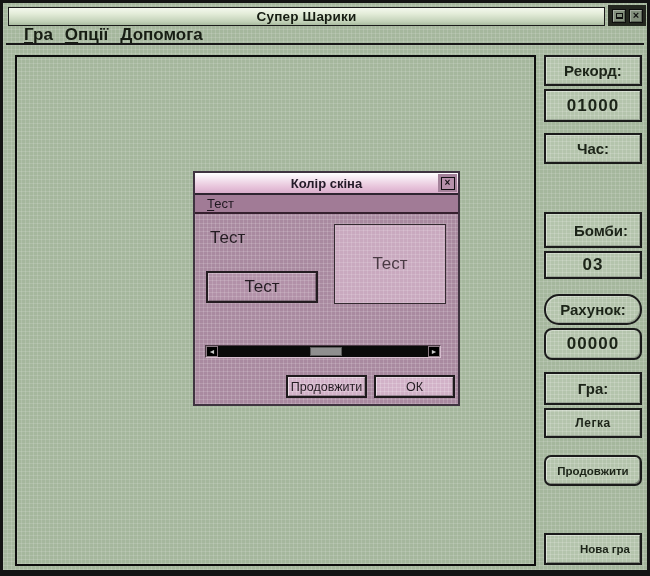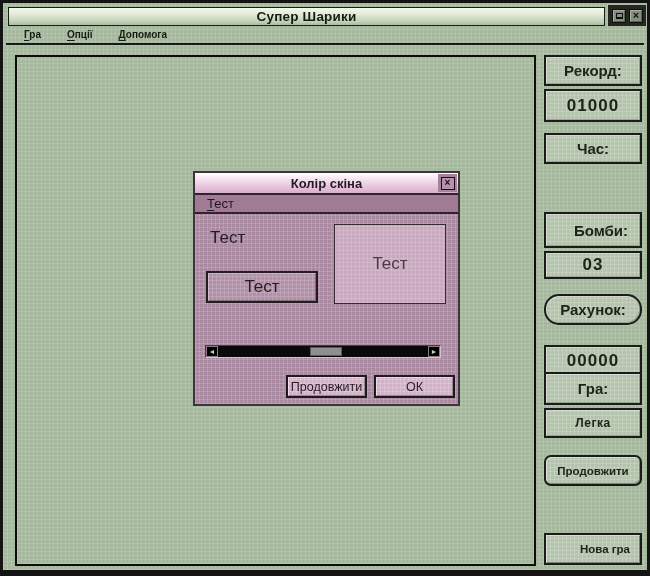--- a/index.html
+++ b/index.html
@@ -52,22 +52,22 @@
   .win-btn {
     width: 14px; height: 14px; background: #828f7c; border: 1px solid #0e0e0e;
     box-shadow: inset 1px 1px 0 rgba(255,255,255,.3), inset -1px -1px 0 rgba(0,0,0,.3);
     display: flex; align-items: center; justify-content: center; cursor: pointer;
   }
   .min-glyph { display: block; width: 7px; height: 6px; border: 1px solid #101010; border-bottom-width: 2px; }
   .close-glyph { font-size: 11px; font-weight: 700; color: #101010; line-height: 1; }
 
   .menubar {
     position: absolute; left: 3px; right: 3px; top: 23px; height: 19px;
-    display: flex; align-items: center; gap: 26px; padding-left: 18px;
-    border-bottom: 2px solid #191919; font-size: 10px; font-weight: 700; color: #171d13;
+    display: flex; align-items: center; gap: 12px; padding-left: 18px;
+    border-bottom: 2px solid #191919; font-size: 17px; font-weight: 700; color: #171d13;
   }
   .menu-item { cursor: pointer; }
   .accel { text-decoration: underline; text-underline-offset: 2px; }
 
   .field {
     position: absolute; left: 12px; top: 52px; width: 521px; height: 511px;
     border: 2px solid #0d0d0d;
   }
 
   
@@ -84,21 +84,21 @@
     font-size: 11.5px; font-weight: 600; cursor: pointer;
     box-shadow: inset 1px 1px 0 rgba(255,255,255,.45), inset -1px -1px 0 rgba(0,0,0,.35);
   }
   .p-rec-l { top: 52px;  height: 31px; }
   .p-rec-v { top: 86px;  height: 33px; }
   .p-tim-l { top: 130px; height: 31px; }
   .p-tim-v { top: 163px; height: 36px; }
   .p-bom-l { top: 209px; height: 36px; padding-left: 16px; }
   .p-bom-v { top: 248px; height: 28px; }
   .p-sco-l { top: 291px; height: 31px; border-radius: 15px; }
-  .p-sco-v { top: 342px; height: 32px; }
+  .p-sco-v { top: 325px; height: 32px; border-radius: 8px; }
   .p-gam-l { top: 369px; height: 33px; }
   .p-gam-v { top: 405px; height: 30px; }
   .b-cont  { top: 452px; height: 31px; border-radius: 7px; }
   .b-end   { top: 491px; height: 32px; }
   .b-new   { top: 530px; height: 32px; padding-left: 24px; }
 
   
   .dialog {
     position: absolute; left: 190px; top: 168px; width: 267px; height: 235px;
     border: 2px solid #3f3340;

